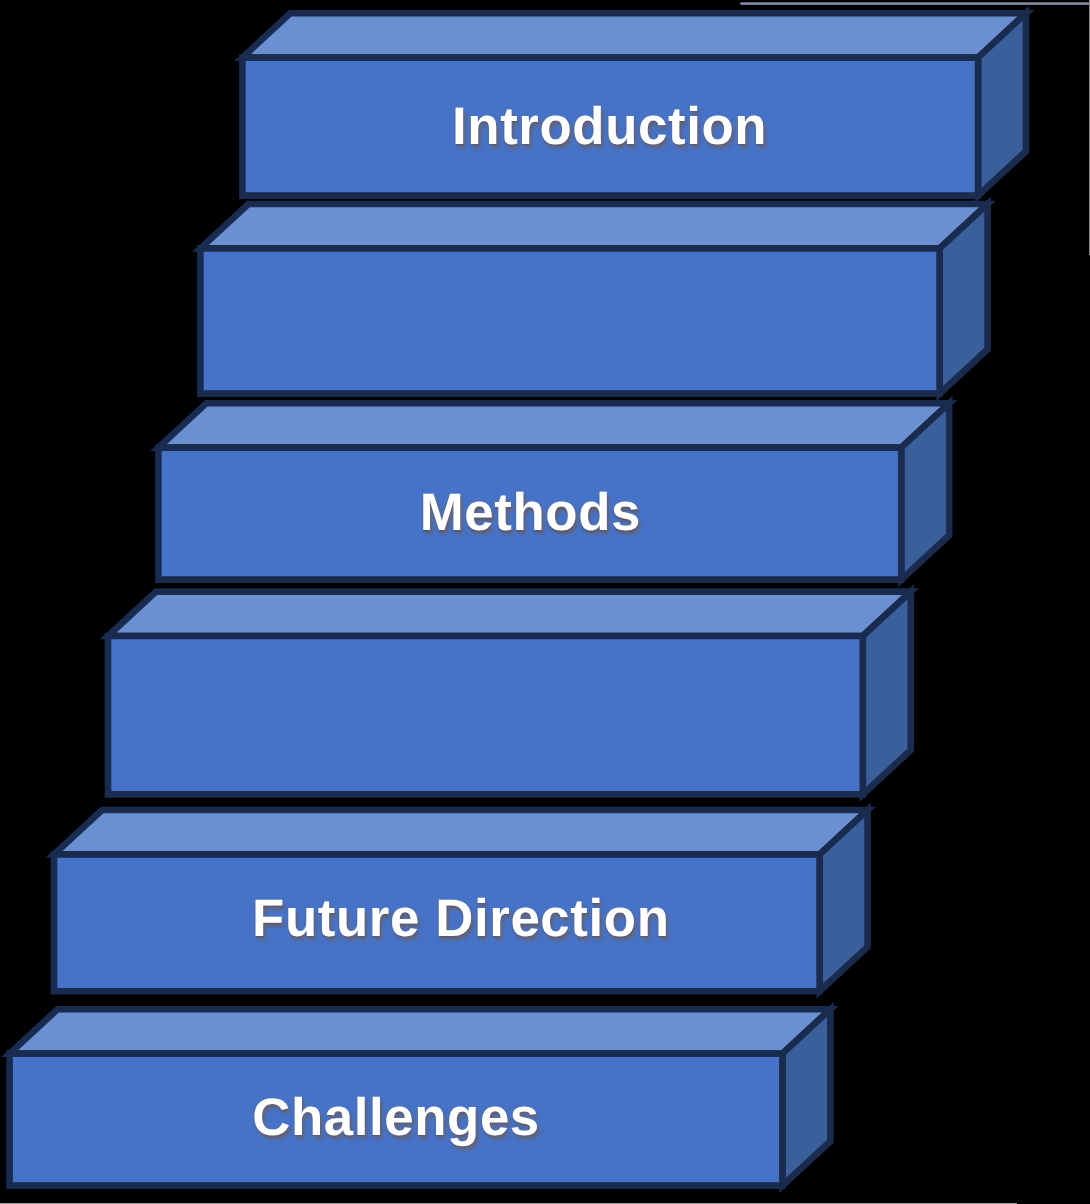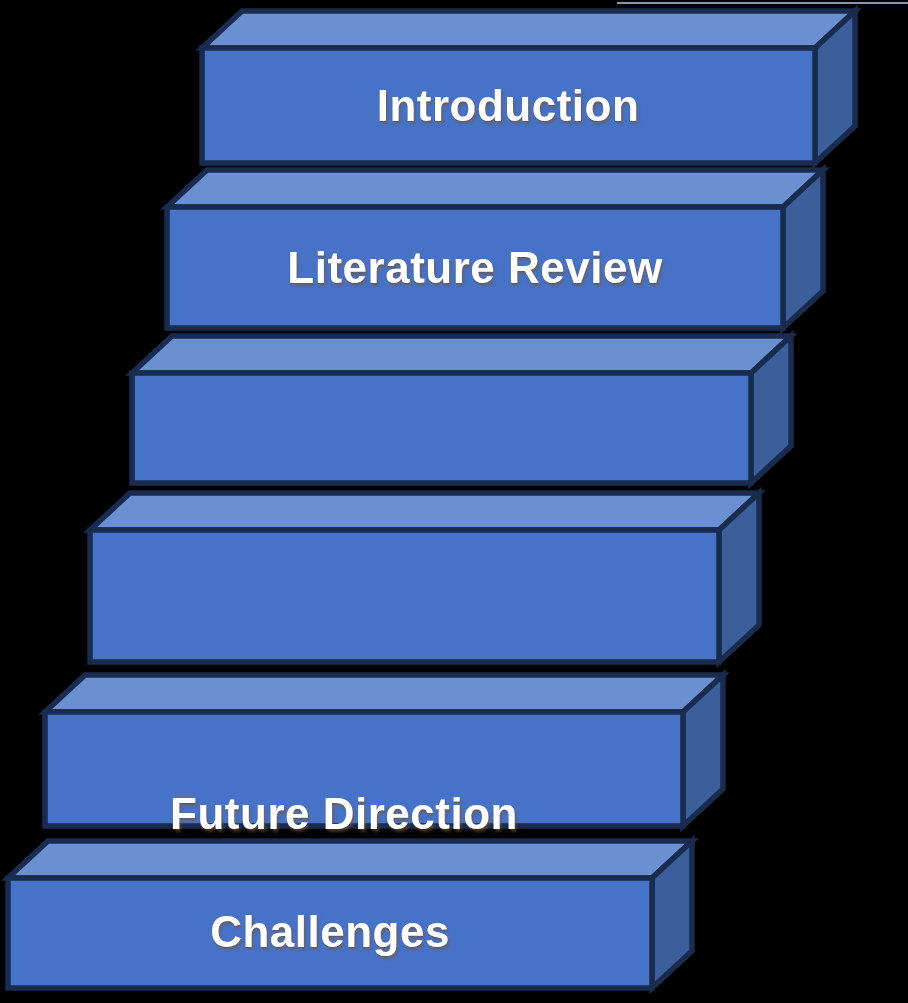--- a/index.html
+++ b/index.html
@@ -89,17 +89,17 @@
     </g>
 
     <g>
       <polygon class="face-top" points="8,878 48,841 692,841 652,878"></polygon>
       <polygon class="face-side" points="652,878 692,841 692,951 652,988"></polygon>
       <polygon class="face-front" points="8,878 652,878 652,988 8,988"></polygon>
     </g>
   </svg>
 
   <div class="step-label" style="left:508px; top:106px;">Introduction</div>
-  <div class="step-label" style="left:475px; top:268px;">Literature Review</div>
-  <div class="step-label" style="left:344px; top:766px;margin-top:48px;">Future Direction</div>
+  <div class="step-label" style="left:442px; top:428px;">Methods</div>
+  <div class="step-label" style="left:384px; top:766px;">Future Direction</div>
   <div class="step-label" style="left:330px; top:932px;">Challenges</div>
 
 </div>
 
 </body></html>

